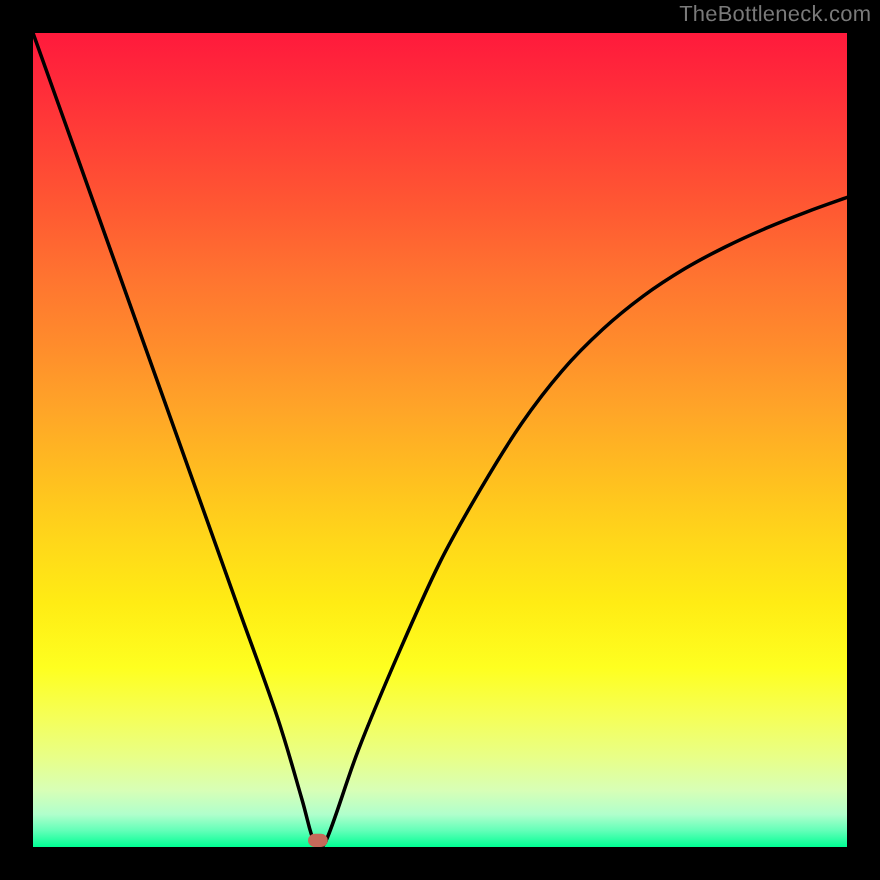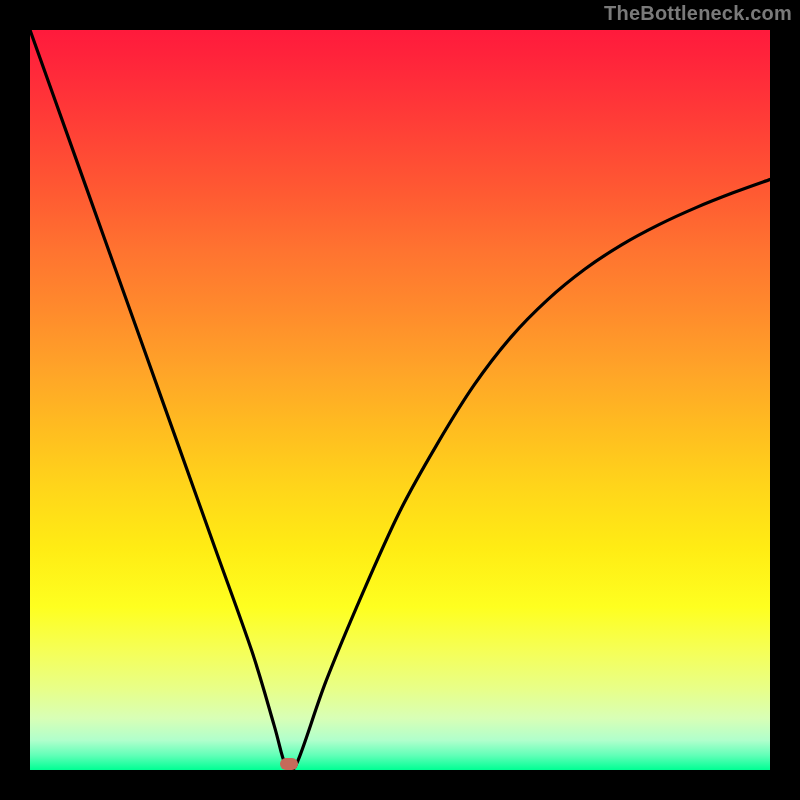--- a/index.html
+++ b/index.html
@@ -11,21 +11,20 @@
     overflow: hidden;
     font-family: Arial, Helvetica, sans-serif;
   }
   .frame {
     position: absolute;
     left: 0;
     top: 0;
     width: 800px;
     height: 800px;
     background: #000000;
-    font-weight: bold;
   }
   .plot-wrap {
     position: absolute;
     left: 30px;
     top: 30px;
     width: 740px;
     height: 740px;
     overflow: hidden;
   }
   .gradient {

